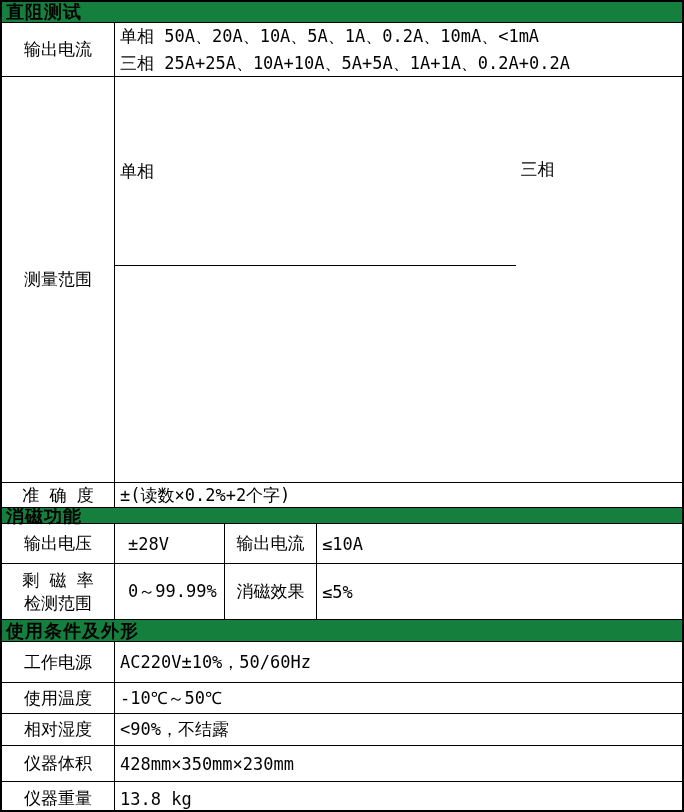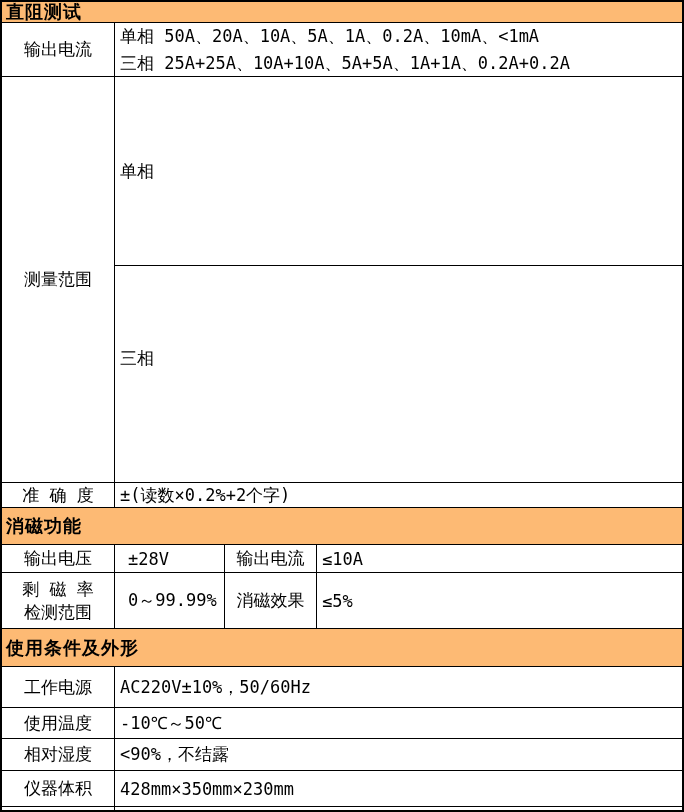--- a/index.html
+++ b/index.html
@@ -10,21 +10,21 @@
     color: #000000;
   }
   .spec-table {
     width: 684px;
     height: 812px;
     border: 2px solid #000000;
     background: #ffffff;
     overflow: hidden;
   }
   .sec-header {
-    background: #fdba74;
+    background: #15803d;
     border-bottom: 1px solid #000000;
     display: flex;
     align-items: center;
     padding: 0 4px;
     font-weight: bold;
     font-size: 18px;
     letter-spacing: 1px;
   }
   .row {
     display: flex;
@@ -66,21 +66,21 @@
     margin-left: 8px;
   }
   .midlabel {
     width: 92px;
     flex: 0 0 92px;
     display: flex;
     align-items: center;
     justify-content: center;
     white-space: pre;
   }
-  .range-stack { flex: 1; display: flex; flex-direction: column; }
+  .range-stack { flex: 1; display: flex; flex-direction: row; }
   .sub {
     padding-left: 5px;
     white-space: pre;
     overflow: hidden;
   }
   .sub.first { border-bottom: 1px solid #000000; height: 189px; line-height: 37px; padding-top: 2px; }
   .sub.second { height: 216px; line-height: 36px; padding-top: 2px; }
   .two-line { line-height: 27px; }
 </style>
 </head>
@@ -118,42 +118,42 @@
         
       </div>
     </div>
   </div>
 
   <div class="row" style="height:25px">
     <div class="cell label">准 确 度</div>
     <div class="cell value">±(读数×0.2%+2个字)</div>
   </div>
 
-  <div class="sec-header" style="height:37px">
+  <div class="sec-header" style="height:16px">
     <span>消磁功能</span>
   </div>
 
-  <div class="row" style="height:28px">
+  <div class="row" style="height:40px">
     <div class="cell label">输出电压</div>
     <div class="cell midval">±28V</div>
     <div class="cell midlabel">输出电流</div>
     <div class="cell value">≤10A</div>
   </div>
 
   <div class="row" style="height:56px">
     <div class="cell label">
       <div>剩 磁 率</div>
       <div>检测范围</div>
     </div>
     <div class="cell midval">0～99.99%</div>
     <div class="cell midlabel">消磁效果</div>
     <div class="cell value">≤5%</div>
   </div>
 
-  <div class="sec-header" style="height:38px">
+  <div class="sec-header" style="height:22px">
     <span>使用条件及外形</span>
   </div>
 
   <div class="row" style="height:41px">
     <div class="cell label">工作电源</div>
     <div class="cell value">AC220V±10%，50/60Hz</div>
   </div>
 
   <div class="row" style="height:31px">
     <div class="cell label">使用温度</div>

